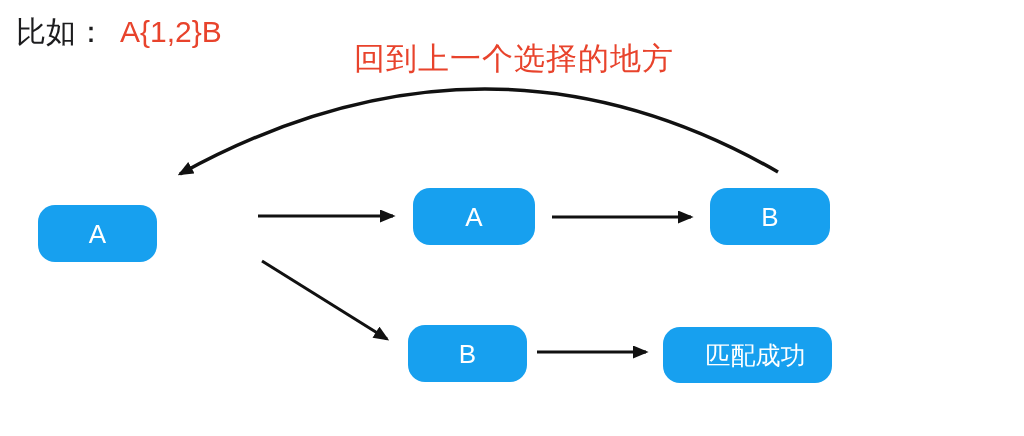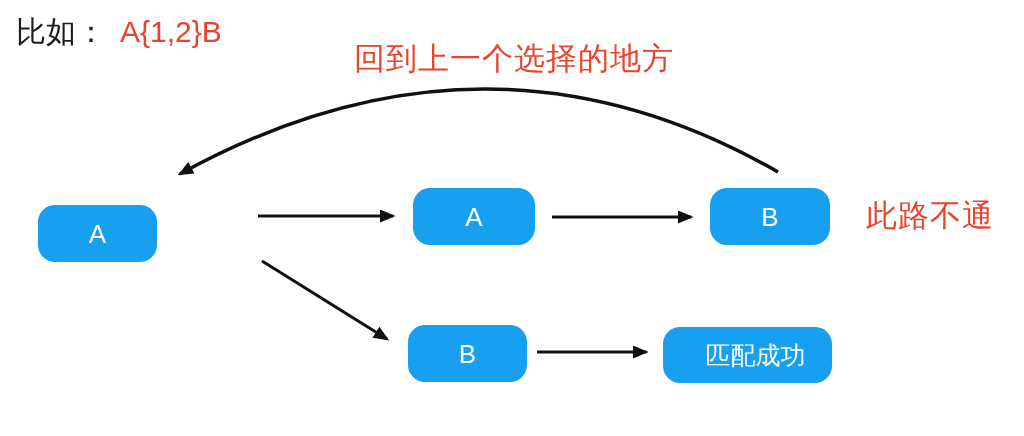--- a/index.html
+++ b/index.html
@@ -87,21 +87,20 @@
 
 
   <div class="node" style="left:413px;top:188px;width:122px;height:57px;">
     <span class="node-label">A</span>
   </div>
 
   <div class="node" style="left:710px;top:188px;width:120px;height:57px;">
     <span class="node-label">B</span>
   </div>
 
-  <div class="annotation dead-end">此路不通</div>
 
   <div class="node" style="left:408px;top:325px;width:119px;height:57px;">
     <span class="node-label">B</span>
   </div>
 
   <div class="node" style="left:663px;top:327px;width:169px;height:56px;font-size:25px;padding-left:16px;">
     <span class="node-label">匹配成功</span>
   </div>
 
 </div>

